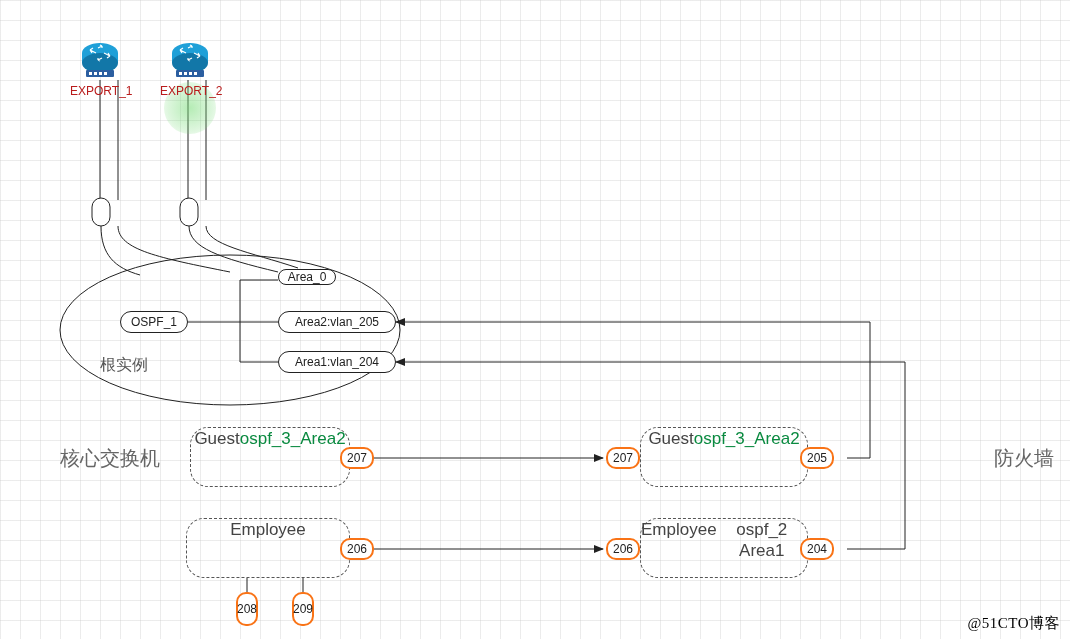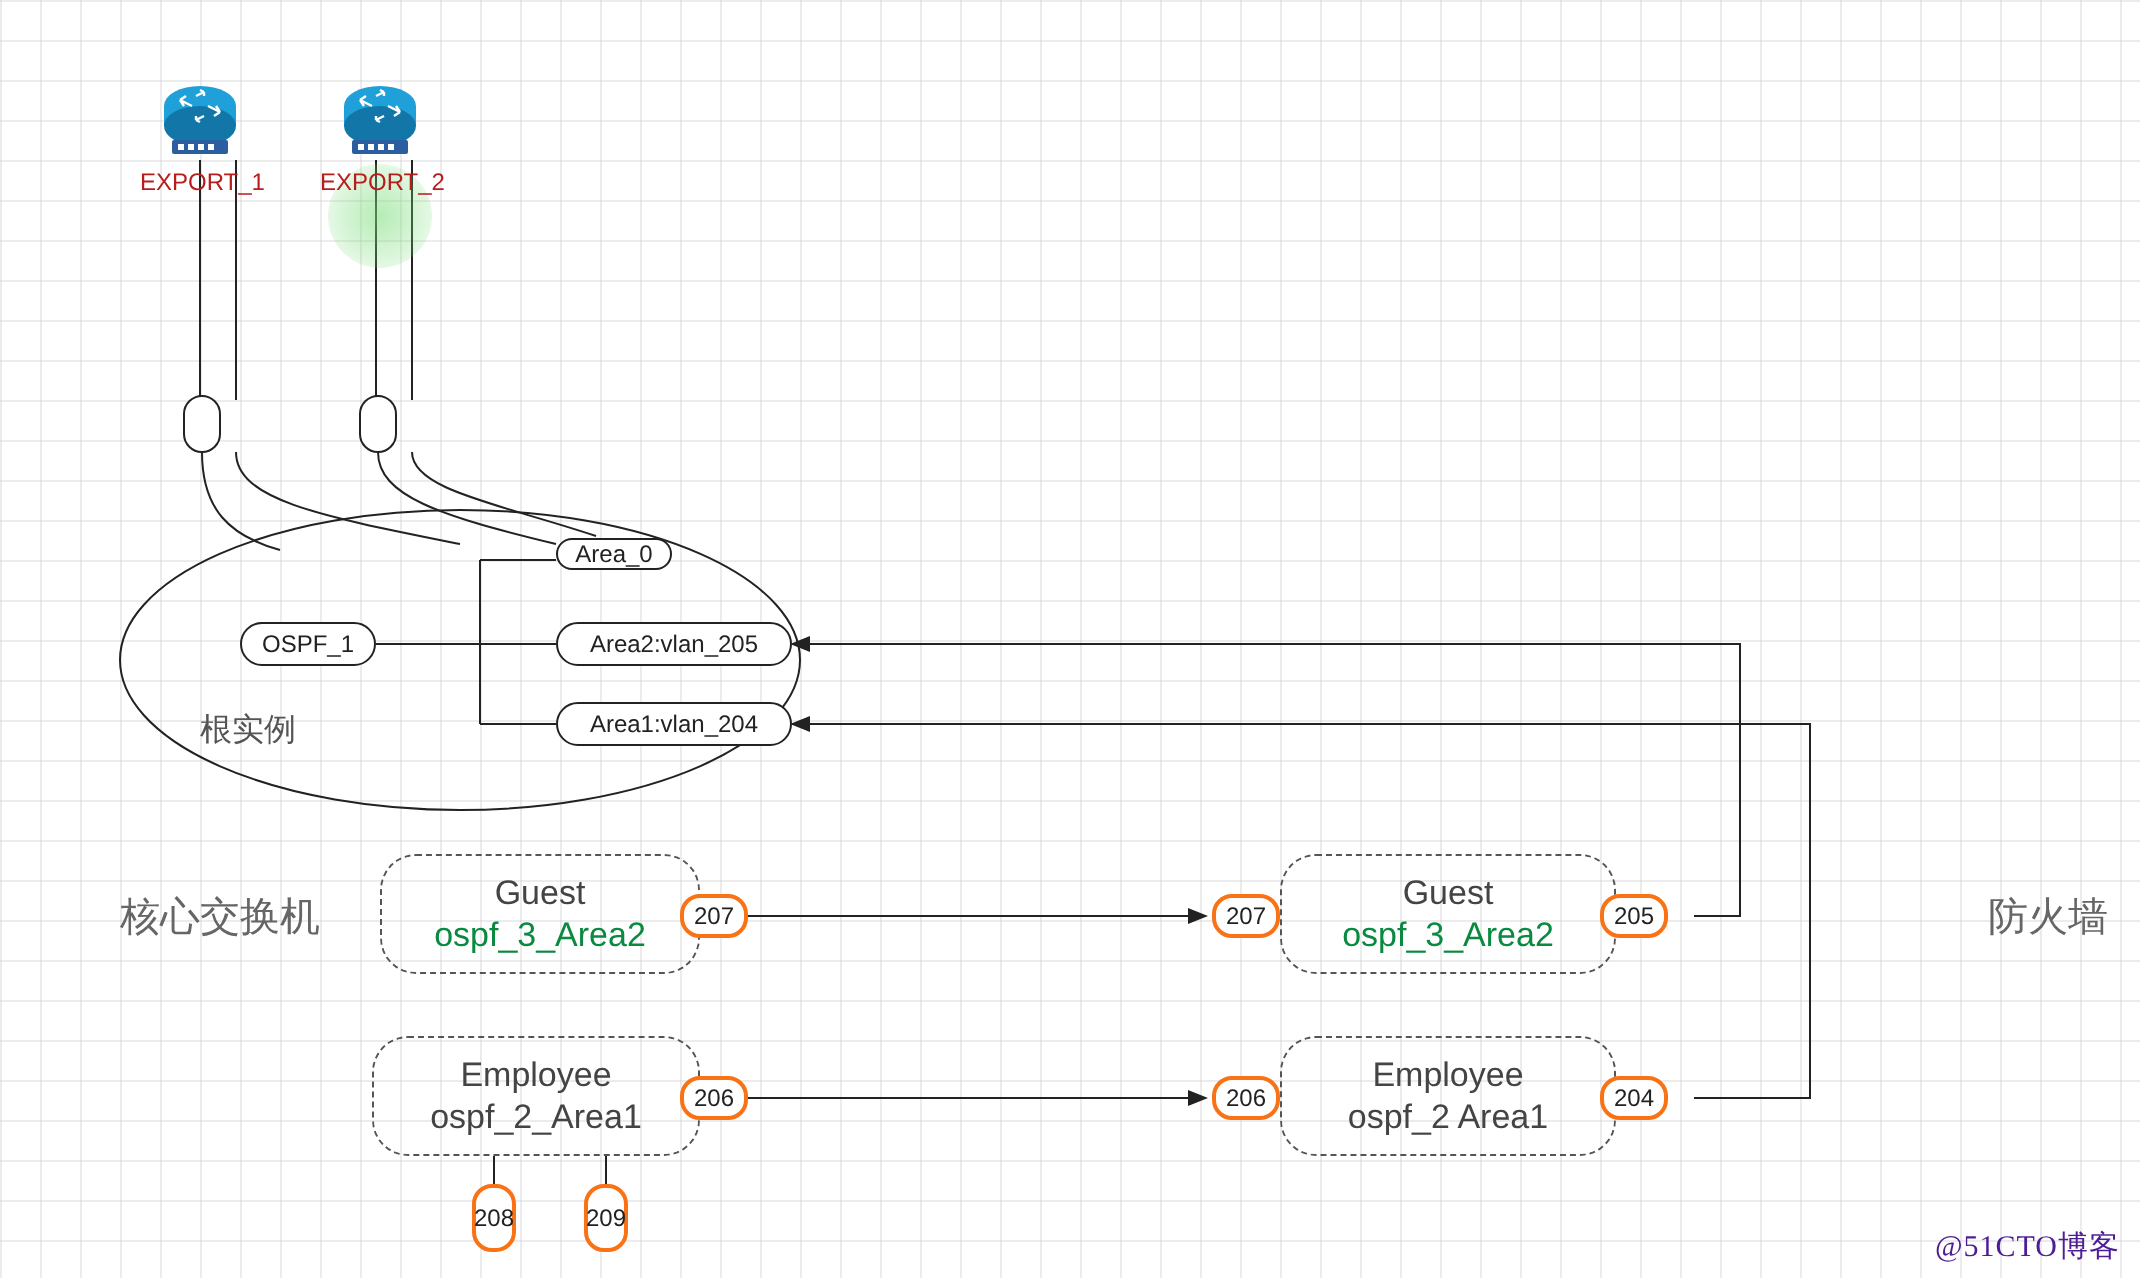--- a/index.html
+++ b/index.html
@@ -28,39 +28,39 @@
     align-items: center;
     justify-content: center;
     font-size: 12px;
     color: #222;
   }
   .dashed-box {
     border: 1.5px dashed #555;
     border-radius: 18px;
     text-align: center;
     display: flex;
-    flex-direction: column;
+    flex-direction: row;
     justify-content: center;
     font-size: 17px;
     color: #444;
     line-height: 1.25;
   }
   .green { color: #0a8a40; text-align: center; }
   .stub {
     border: 2px solid #f97316;
     border-radius: 10px;
     background: #fff;
     font-size: 12px;
     display: flex;
     align-items: center;
     justify-content: center;
     color: #222;
   }
   .watermark {
-    color: #4c1d95;
+    color: #000000;
     font-size: 15px;
     font-family: "SimSun", serif;
     letter-spacing: 0.5px;
   }
   .green-glow {
     width: 52px; height: 52px;
     border-radius: 50%;
     background: radial-gradient(circle, rgba(120,220,120,0.55) 0%, rgba(120,220,120,0.25) 60%, rgba(120,220,120,0) 100%);
   }
   svg { position: absolute; left: 0; top: 0; pointer-events: none; }
@@ -164,21 +164,20 @@
 
 <div class="abs dashed-box" style="left:640px; top:427px; width:168px; height:60px;">
   <span>Guest</span>
   <span class="green">ospf_3_Area2</span>
 </div>
 <div class="abs stub" style="left:606px; top:447px; width:34px; height:22px;">207</div>
 <div class="abs stub" style="left:800px; top:447px; width:34px; height:22px;">205</div>
 
 <div class="abs dashed-box" style="left:186px; top:518px; width:164px; height:60px;">
   <span>Employee</span>
-  <span>ospf_2_Area1</span>
 </div>
 <div class="abs stub" style="left:340px; top:538px; width:34px; height:22px;">206</div>
 <div class="abs stub" style="left:236px; top:592px; width:22px; height:34px;">208</div>
 <div class="abs stub" style="left:292px; top:592px; width:22px; height:34px;">209</div>
 
 <div class="abs dashed-box" style="left:640px; top:518px; width:168px; height:60px;">
   <span>Employee</span>
   <span>ospf_2 Area1</span>
 </div>
 <div class="abs stub" style="left:606px; top:538px; width:34px; height:22px;">206</div>

